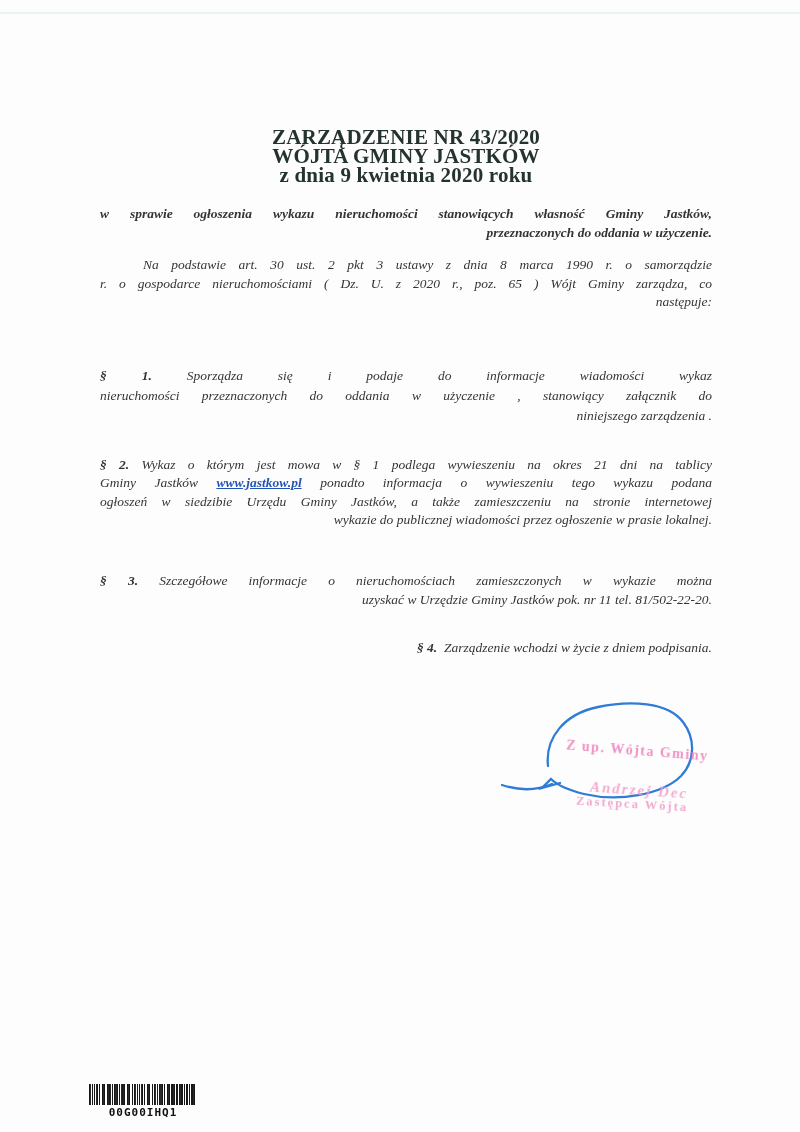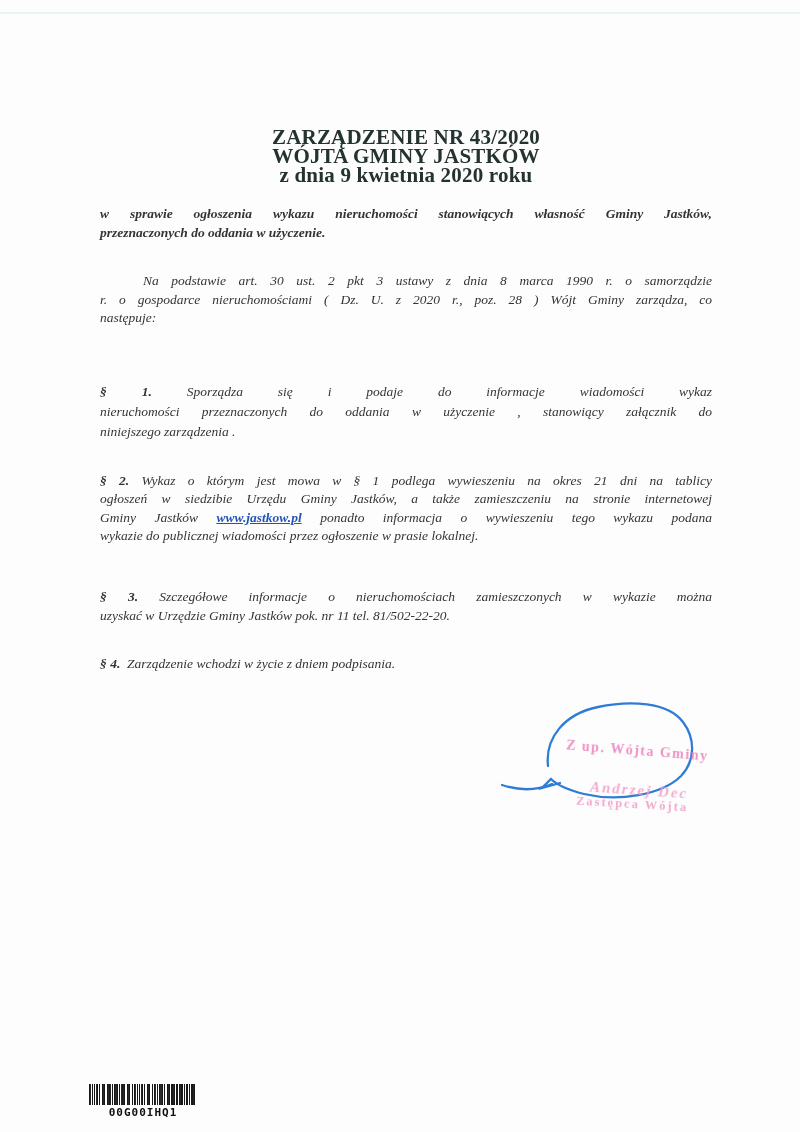--- a/index.html
+++ b/index.html
@@ -3,27 +3,27 @@
 <meta charset="utf-8">
 <style>
   html,body{margin:0;padding:0;}
   .page{position:relative;width:800px;height:1132px;background:#fdfdfd;overflow:hidden;
         font-family:"Liberation Serif","DejaVu Serif",serif;color:#323232;}
   .scanline{position:absolute;top:12px;left:0;width:800px;height:2px;background:#eaf4f1;}
   .doc{position:absolute;left:100px;top:128px;width:612px;}
   .title{text-align:center;font-weight:bold;font-size:21px;line-height:19px;color:#243230;letter-spacing:.2px;}
   .subject{margin-top:19px;font-weight:bold;font-size:15px;line-height:21px;color:#2b2b2b;}
   .par{font-size:13.5px;line-height:19px;color:#343434;font-style:italic;}
-  .preamble{margin-top:30px;line-height:18.5px;}
+  .preamble{margin-top:14px;line-height:18.5px;}
   .sec1{margin-top:54px;line-height:20px;}
   .sec2{margin-top:30px;line-height:18.5px;}
   .sec3{margin-top:41px;}
   .sec4{margin-top:29px;}
   .jl{text-align:justify;text-align-last:justify;}
-  .ll{text-align:left;}
+  .ll{text-align:right;}
   .indent{padding-left:43px;}
   .b{font-weight:bold;}
   a.doclink{color:#2353b5;text-decoration:underline;font-weight:bold;cursor:pointer;}
   .stamp{position:absolute;left:500px;top:688px;width:280px;height:150px;}
   .stamp svg{position:absolute;left:0;top:0;}
   .stamp-text{position:absolute;white-space:nowrap;filter:blur(.3px);}
   .st1{left:66px;top:55px;font-size:14px;font-weight:bold;letter-spacing:1.5px;color:#ee86bf;transform:rotate(4.5deg);opacity:.9;}
   .st2{left:90px;top:94px;font-size:15px;font-style:italic;font-weight:bold;letter-spacing:2px;color:#f2a0ca;transform:rotate(4deg);opacity:.85;}
   .st3{left:76px;top:109px;font-size:12.5px;font-weight:bold;letter-spacing:2px;color:#f2a0ca;transform:rotate(3.5deg);opacity:.9;}
   .barcode{position:absolute;left:89px;top:1084px;width:108px;}
@@ -48,34 +48,34 @@
       <div>z dnia 9 kwietnia 2020 roku</div>
     </div>
 
     <div class="subject par">
       <div class="jl">w sprawie ogłoszenia wykazu nieruchomości stanowiących własność Gminy Jastków,</div>
       <div class="ll">przeznaczonych do oddania w użyczenie.</div>
     </div>
 
     <div class="par preamble">
       <div class="jl indent">Na podstawie art. 30 ust. 2 pkt 3 ustawy z dnia 8 marca 1990 r. o samorządzie</div>
-      <div class="jl">r. o gospodarce nieruchomościami ( Dz. U. z 2020 r., poz. 28 ) Wójt Gminy zarządza, co</div>
+      <div class="jl">r. o gospodarce nieruchomościami ( Dz. U. z 2020 r., poz. 65 ) Wójt Gminy zarządza, co</div>
       <div class="ll">następuje:</div>
     </div>
 
     <div class="par sec1">
       <div class="jl"><span class="b">§ 1.</span> <span>Sporządza się i podaje do informacje wiadomości wykaz</span></div>
       <div class="jl">nieruchomości przeznaczonych do oddania w użyczenie , stanowiący załącznik do</div>
       <div class="ll">niniejszego zarządzenia .</div>
     </div>
 
     <div class="par sec2">
       <div class="jl"><span class="b">§ 2.</span> <span>Wykaz o którym jest mowa w § 1 podlega wywieszeniu na okres 21 dni na tablicy</span></div>
+      <div class="jl"><span>Gminy Jastków</span> <a class="doclink">www.jastkow.pl</a> <span>ponadto informacja o wywieszeniu tego wykazu podana</span></div>
       <div class="jl">ogłoszeń w siedzibie Urzędu Gminy Jastków, a także zamieszczeniu na stronie internetowej</div>
-      <div class="jl"><span>Gminy Jastków</span> <a class="doclink">www.jastkow.pl</a> <span>ponadto informacja o wywieszeniu tego wykazu podana</span></div>
       <div class="ll">wykazie do publicznej wiadomości przez ogłoszenie w prasie lokalnej.</div>
     </div>
 
     <div class="par sec3">
       <div class="jl"><span class="b">§ 3.</span> <span>Szczegółowe informacje o nieruchomościach zamieszczonych w wykazie można</span></div>
       <div class="ll">uzyskać w Urzędzie Gminy Jastków pok. nr 11 tel. 81/502-22-20.</div>
     </div>
 
     <div class="par sec4">
       <div class="ll"><span class="b">§ 4.</span>&nbsp; <span>Zarządzenie wchodzi w życie z dniem podpisania.</span></div>

